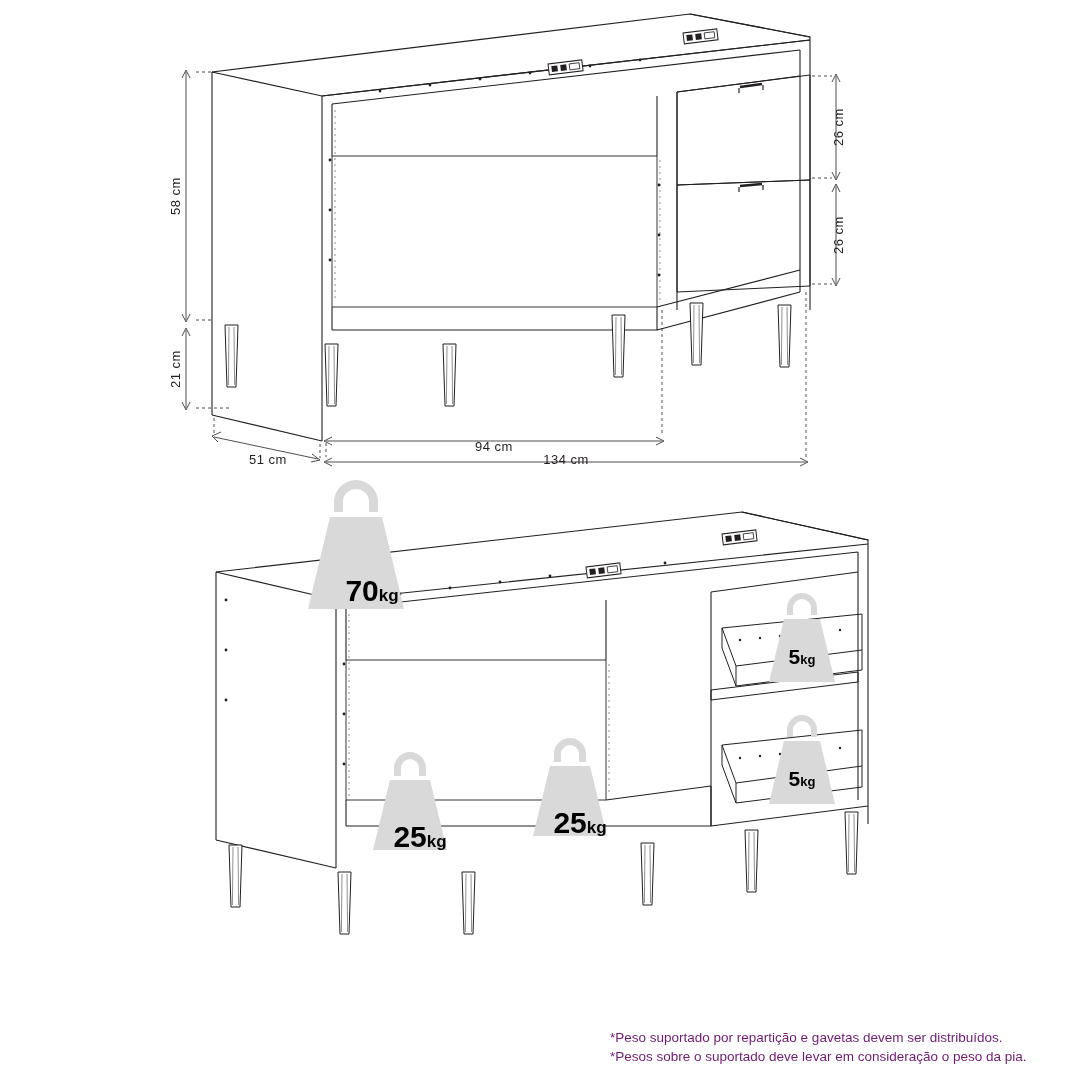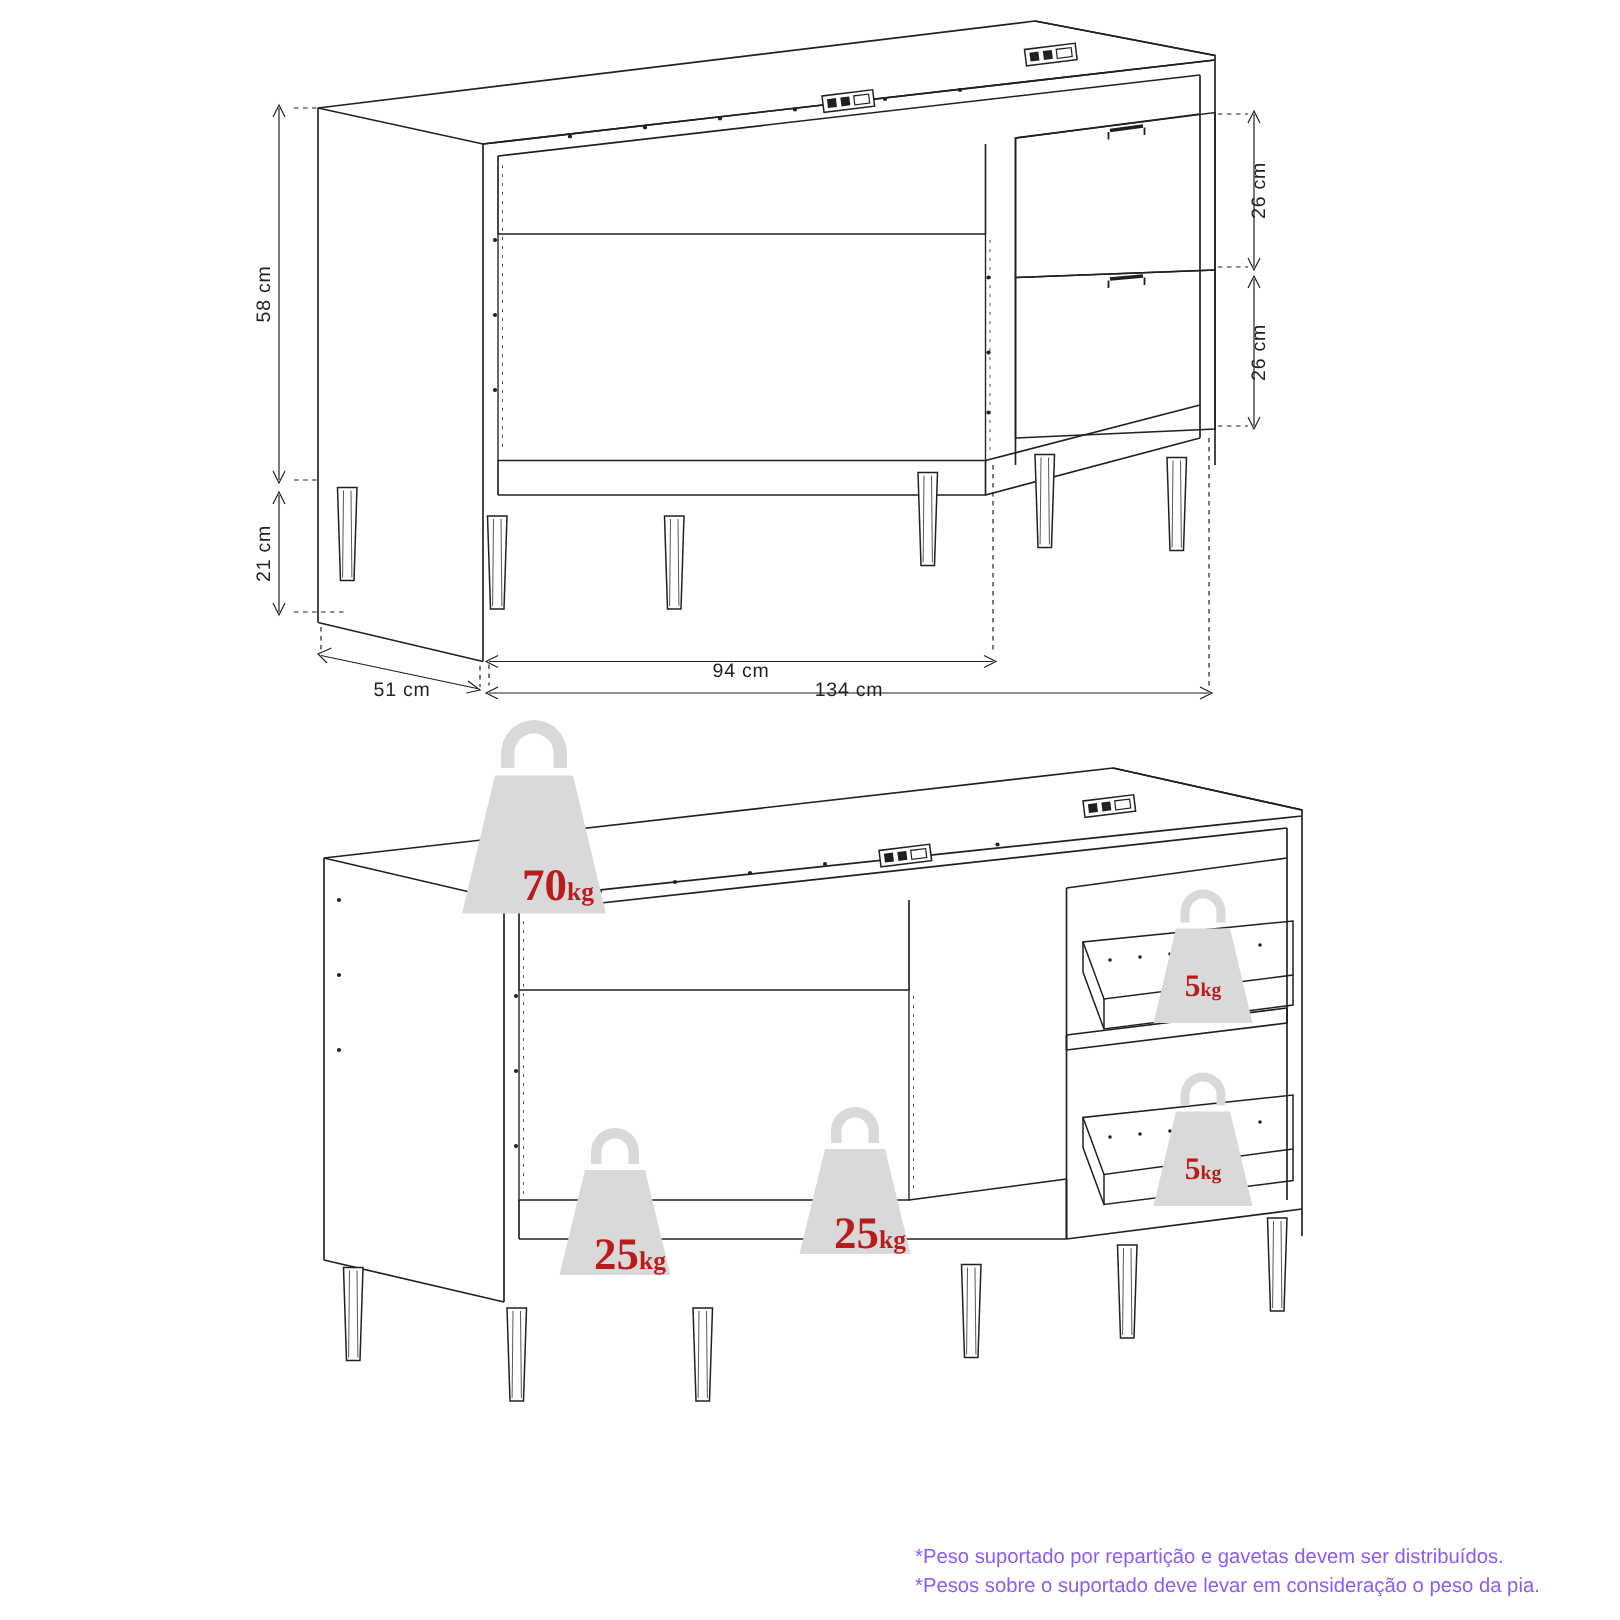--- a/index.html
+++ b/index.html
@@ -1,22 +1,22 @@
 <!DOCTYPE html>
 <html><head>
 <meta charset="utf-8">
 <style>
   html,body{margin:0;padding:0;background:#ffffff;}
   body{width:1080px;height:1080px;font-family:"Liberation Sans",sans-serif;color:#231f20;overflow:hidden;position:relative;}
   .stage{position:absolute;left:0;top:0;width:1080px;height:1080px;}
   svg{display:block;}
   .dimtext{font-family:"Liberation Sans",sans-serif;font-size:13px;fill:#231f20;letter-spacing:.5px;}
   .notes{position:absolute;left:610px;top:1028px;width:460px;}
-  .note-line{font-size:13.5px;color:#8b5cf6;line-height:19px;white-space:nowrap;}
-  .wlabel{position:absolute;font-family:Liberation Serif, serif;color:#b91c1c;font-weight:bold;pointer-events:none;}
+  .note-line{font-size:13.5px;color:#701a75;line-height:19px;white-space:nowrap;}
+  .wlabel{position:absolute;font-family:Liberation Sans, sans-serif;color:#000000;font-weight:bold;pointer-events:none;}
   .wnum{font-size:30px;}
   .wunit{font-size:17px;}
   .wnum-sm{font-size:21px;}
   .wunit-sm{font-size:13px;}
 </style>
 </head>
 <body>
 
 <div class="stage">
 

